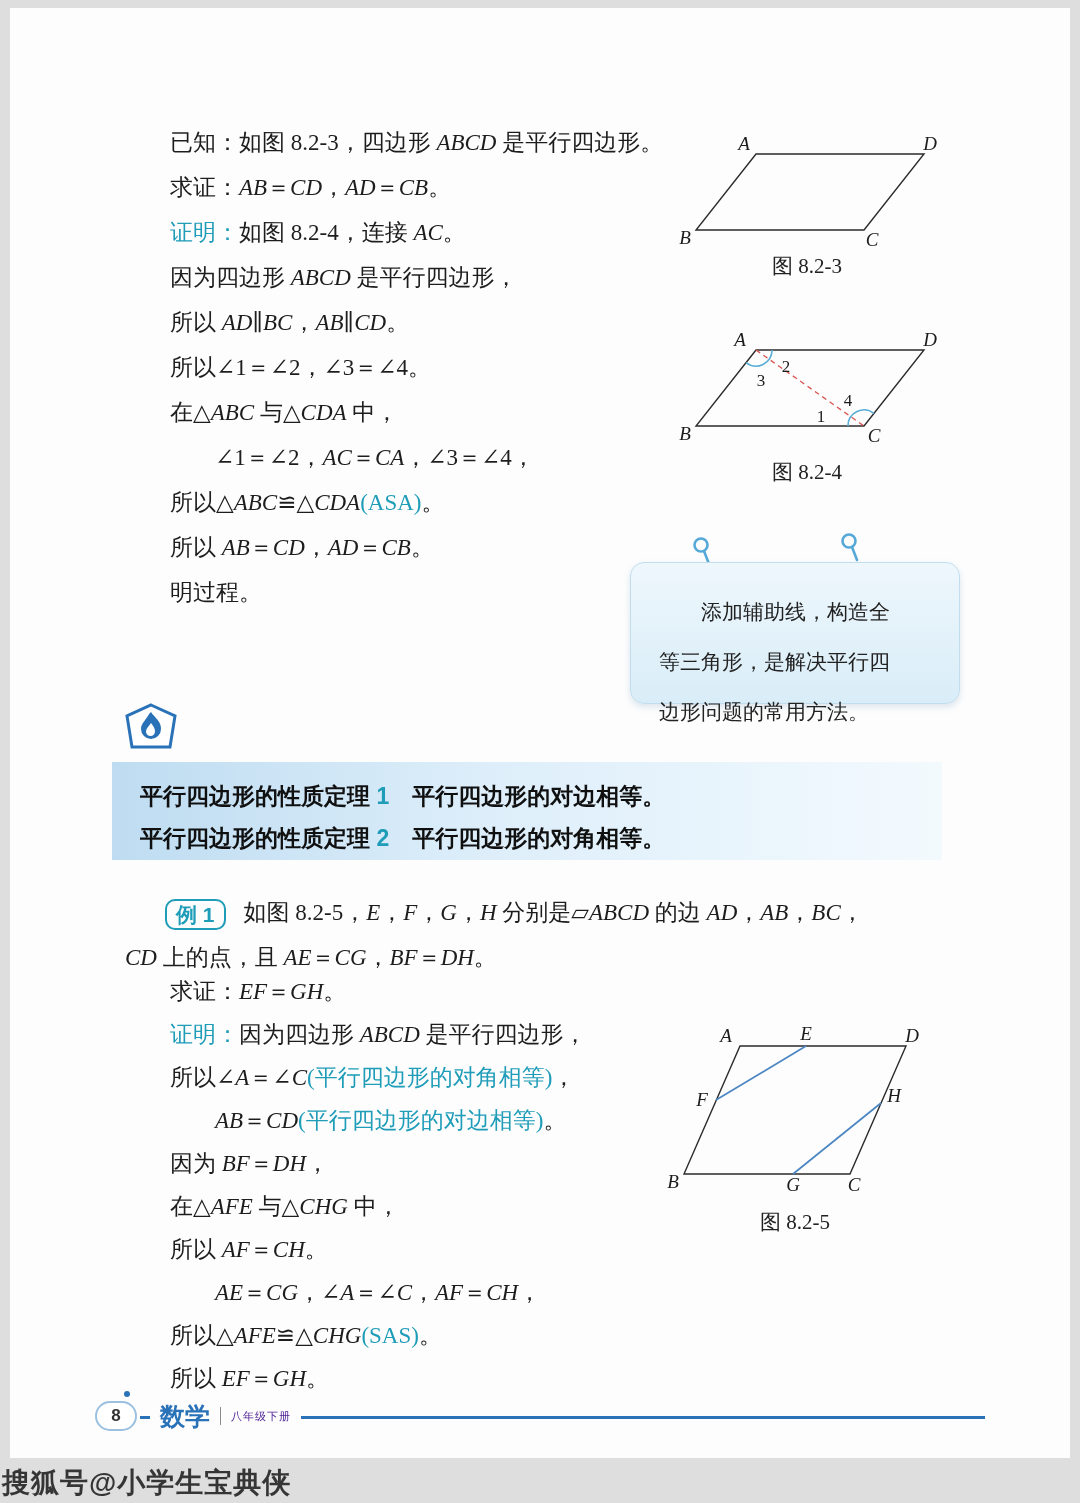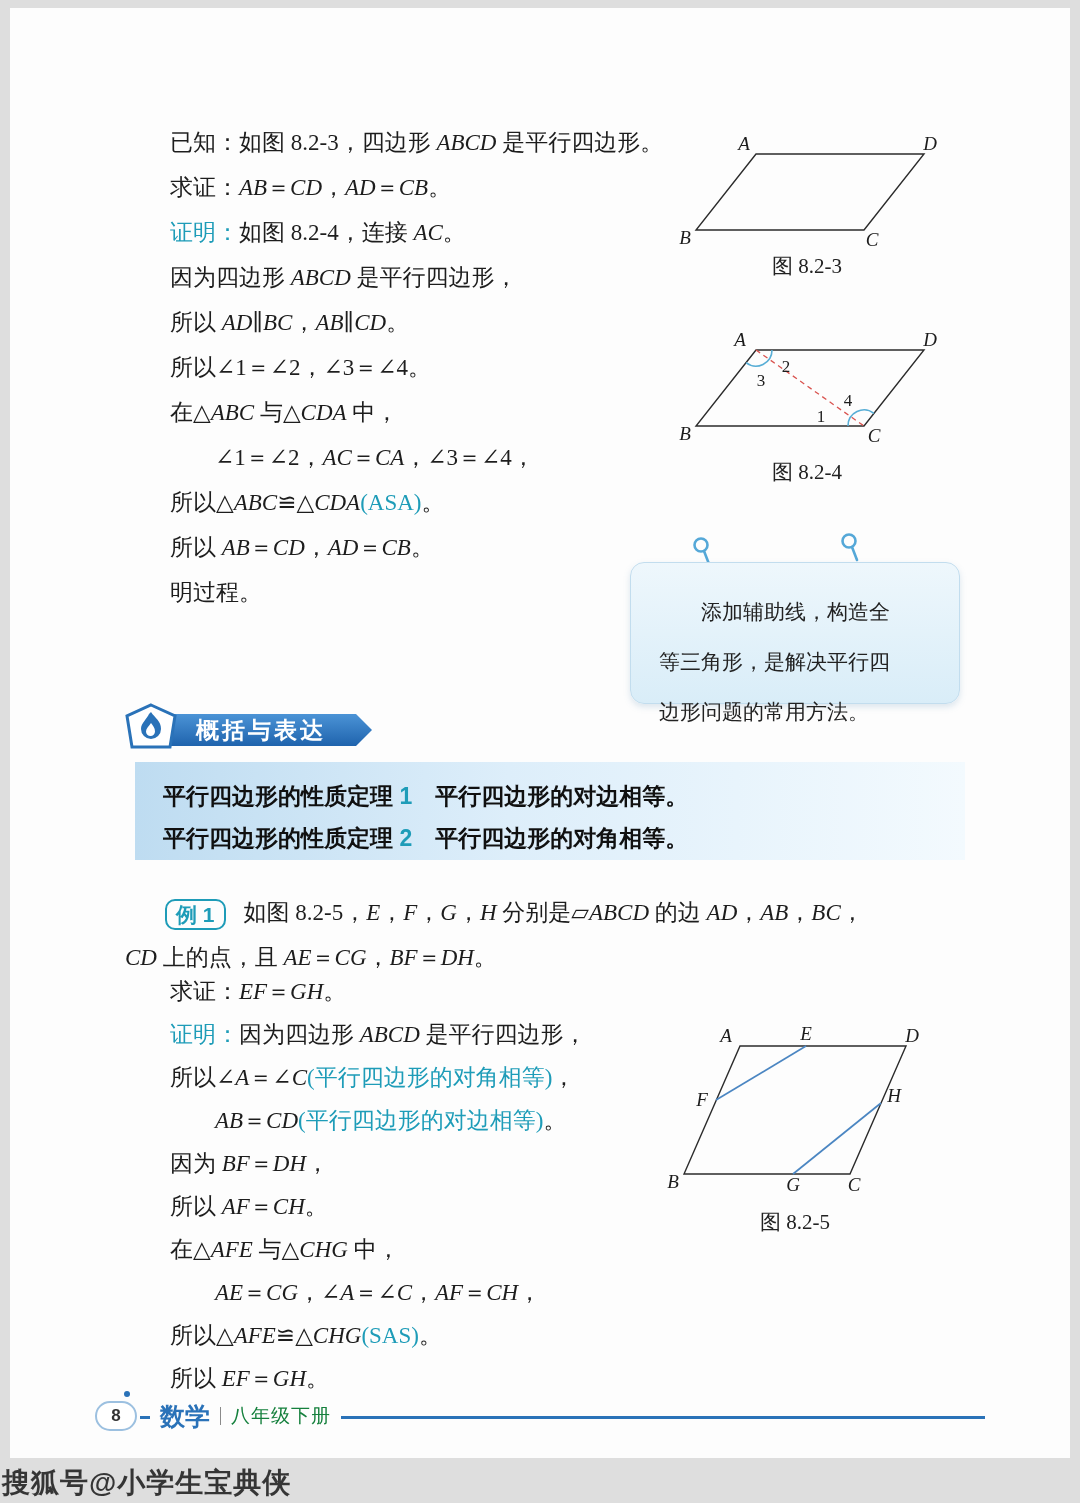--- a/index.html
+++ b/index.html
@@ -44,21 +44,21 @@
              font-family:"Liberation Sans","DejaVu Sans",sans-serif; }
 
   .footer-rule { width:845px; height:3px; background:#2a72b8; }
   .page-pill { width:42px; height:30px; border:2px solid #9cc0e0; border-radius:16px;
                background:#fff; text-align:center; line-height:26px; font-size:17px;
                font-weight:bold; color:#333; font-family:"Liberation Sans",sans-serif; z-index:3; }
   .footer-label { display:flex; align-items:center; background:#fdfdfd; padding:0 10px;
                   height:32px; z-index:3; font-family:"Liberation Sans","DejaVu Sans",sans-serif; }
   .footer-subject { color:#2a72b8; font-weight:bold; font-size:25px; }
   .footer-sep { width:1px; height:18px; background:#8a8a8a; margin:0 10px; }
-  .footer-grade { font-size:19px; color:#15803d; letter-spacing:1px; }
+  .footer-grade { font-size:11px; color:#4c1d95; letter-spacing:1px; }
   .footer-dot { width:6px; height:6px; border-radius:50%; background:#2a72b8; }
 
   .watermark { font-family:"Liberation Sans","DejaVu Sans",sans-serif; font-weight:bold;
                font-size:28px; color:rgba(10,10,10,.8); letter-spacing:1px; }
 </style>
 </head>
 <body>
 
 <div class="stage">
   <div class="paper"></div>
@@ -115,47 +115,44 @@
     <line x1="14" y1="15" x2="19" y2="28" stroke="#55a8d8" stroke-width="2.6" stroke-linecap="round"></line>
   </svg>
   <div class="abs notebox" style="left:630px; top:562px;">
     <div class="notetext" style="padding:18px 0 0 28px;">
       <div class="nline first">添加辅助线，构造全</div>
       <div class="nline">等三角形，是解决平行四</div>
       <div class="nline">边形问题的常用方法。</div>
     </div>
   </div>
 
-  <div class="abs ribbon" style="left:164px; top:714px;">
-    <span>概括与表达</span>
-  </div>
   <svg class="abs" style="left:124px; top:702px;" width="54" height="50">
     <polygon points="27,3 51,14 46,45 8,45 3,14" fill="#ffffff" stroke="#2a72b8" stroke-width="3"></polygon>
     <path d="M27,10 C31,16 37,19 37,27 A10,10 0 1 1 17,27 C17,21 23,17 25,12 Z" fill="#2a72b8"></path>
     <path d="M27,21 C29,24 31,26 31,29.5 A4.5,4.5 0 1 1 22,29.5 C22,26.5 25,24 27,21 Z" fill="#ffffff"></path>
   </svg>
 
-  <div class="abs theorembox" style="left:135px; top:762px;padding-left:28px;">
+  <div class="abs theorembox" style="left:112px; top:762px;padding-left:28px;">
     <div class="theoremline"><span>平行四边形的性质定理 </span><span class="s-t">1</span><span>　平行四边形的对边相等。</span></div>
     <div class="theoremline"><span>平行四边形的性质定理 </span><span class="s-t">2</span><span>　平行四边形的对角相等。</span></div>
   </div>
 
   <div class="abs txt line" style="left:165px; top:890px;">
     <span class="exbadge">例 1</span><span><span>如图 8.2-5，</span><span class="s-m">E</span><span>，</span><span class="s-m">F</span><span>，</span><span class="s-m">G</span><span>，</span><span class="s-m">H</span><span> 分别是▱</span><span class="s-m">ABCD</span><span> 的边 </span><span class="s-m">AD</span><span>，</span><span class="s-m">AB</span><span>，</span><span class="s-m">BC</span><span>，</span></span>
   </div>
   <div class="abs txt line" style="left:125px; top:935px;"><span class="s-m">CD</span><span> 上的点，且 </span><span class="s-m">AE</span><span>＝</span><span class="s-m">CG</span><span>，</span><span class="s-m">BF</span><span>＝</span><span class="s-m">DH</span><span>。</span></div>
 
   <div class="abs txt" style="left:170px; top:970px;">
     <div class="eline"><span>求证：</span><span class="s-m">EF</span><span>＝</span><span class="s-m">GH</span><span>。</span></div>
     <div class="eline"><span class="s-t">证明：</span><span>因为四边形 </span><span class="s-m">ABCD</span><span> 是平行四边形，</span></div>
     <div class="eline"><span>所以∠</span><span class="s-m">A</span><span>＝∠</span><span class="s-m">C</span><span class="s-t">(平行四边形的对角相等)</span><span>，</span></div>
     <div class="eline indent"><span class="s-m">AB</span><span>＝</span><span class="s-m">CD</span><span class="s-t">(平行四边形的对边相等)</span><span>。</span></div>
     <div class="eline"><span>因为 </span><span class="s-m">BF</span><span>＝</span><span class="s-m">DH</span><span>，</span></div>
+    <div class="eline"><span>在△</span><span class="s-m">AFE</span><span> 与△</span><span class="s-m">CHG</span><span> 中，</span></div>
     <div class="eline"><span>所以 </span><span class="s-m">AF</span><span>＝</span><span class="s-m">CH</span><span>。</span></div>
-    <div class="eline"><span>在△</span><span class="s-m">AFE</span><span> 与△</span><span class="s-m">CHG</span><span> 中，</span></div>
     <div class="eline indent"><span class="s-m">AE</span><span>＝</span><span class="s-m">CG</span><span>，∠</span><span class="s-m">A</span><span>＝∠</span><span class="s-m">C</span><span>，</span><span class="s-m">AF</span><span>＝</span><span class="s-m">CH</span><span>，</span></div>
     <div class="eline"><span>所以△</span><span class="s-m">AFE</span><span>≌△</span><span class="s-m">CHG</span><span class="s-t">(SAS)</span><span>。</span></div>
     <div class="eline"><span>所以 </span><span class="s-m">EF</span><span>＝</span><span class="s-m">GH</span><span>。</span></div>
   </div>
 
   <div class="abs fig" style="left:660px; top:1026px; width:270px;">
     <svg width="270" height="178" viewBox="0 0 270 178">
       <polygon points="80,20 246,20 190,148 24,148" fill="none" stroke="#2b2b2b" stroke-width="1.4"></polygon>
       <line x1="56" y1="74" x2="146" y2="20" stroke="#4b86c2" stroke-width="1.7"></line>
       <line x1="133" y1="148" x2="221" y2="77" stroke="#4b86c2" stroke-width="1.7"></line>

